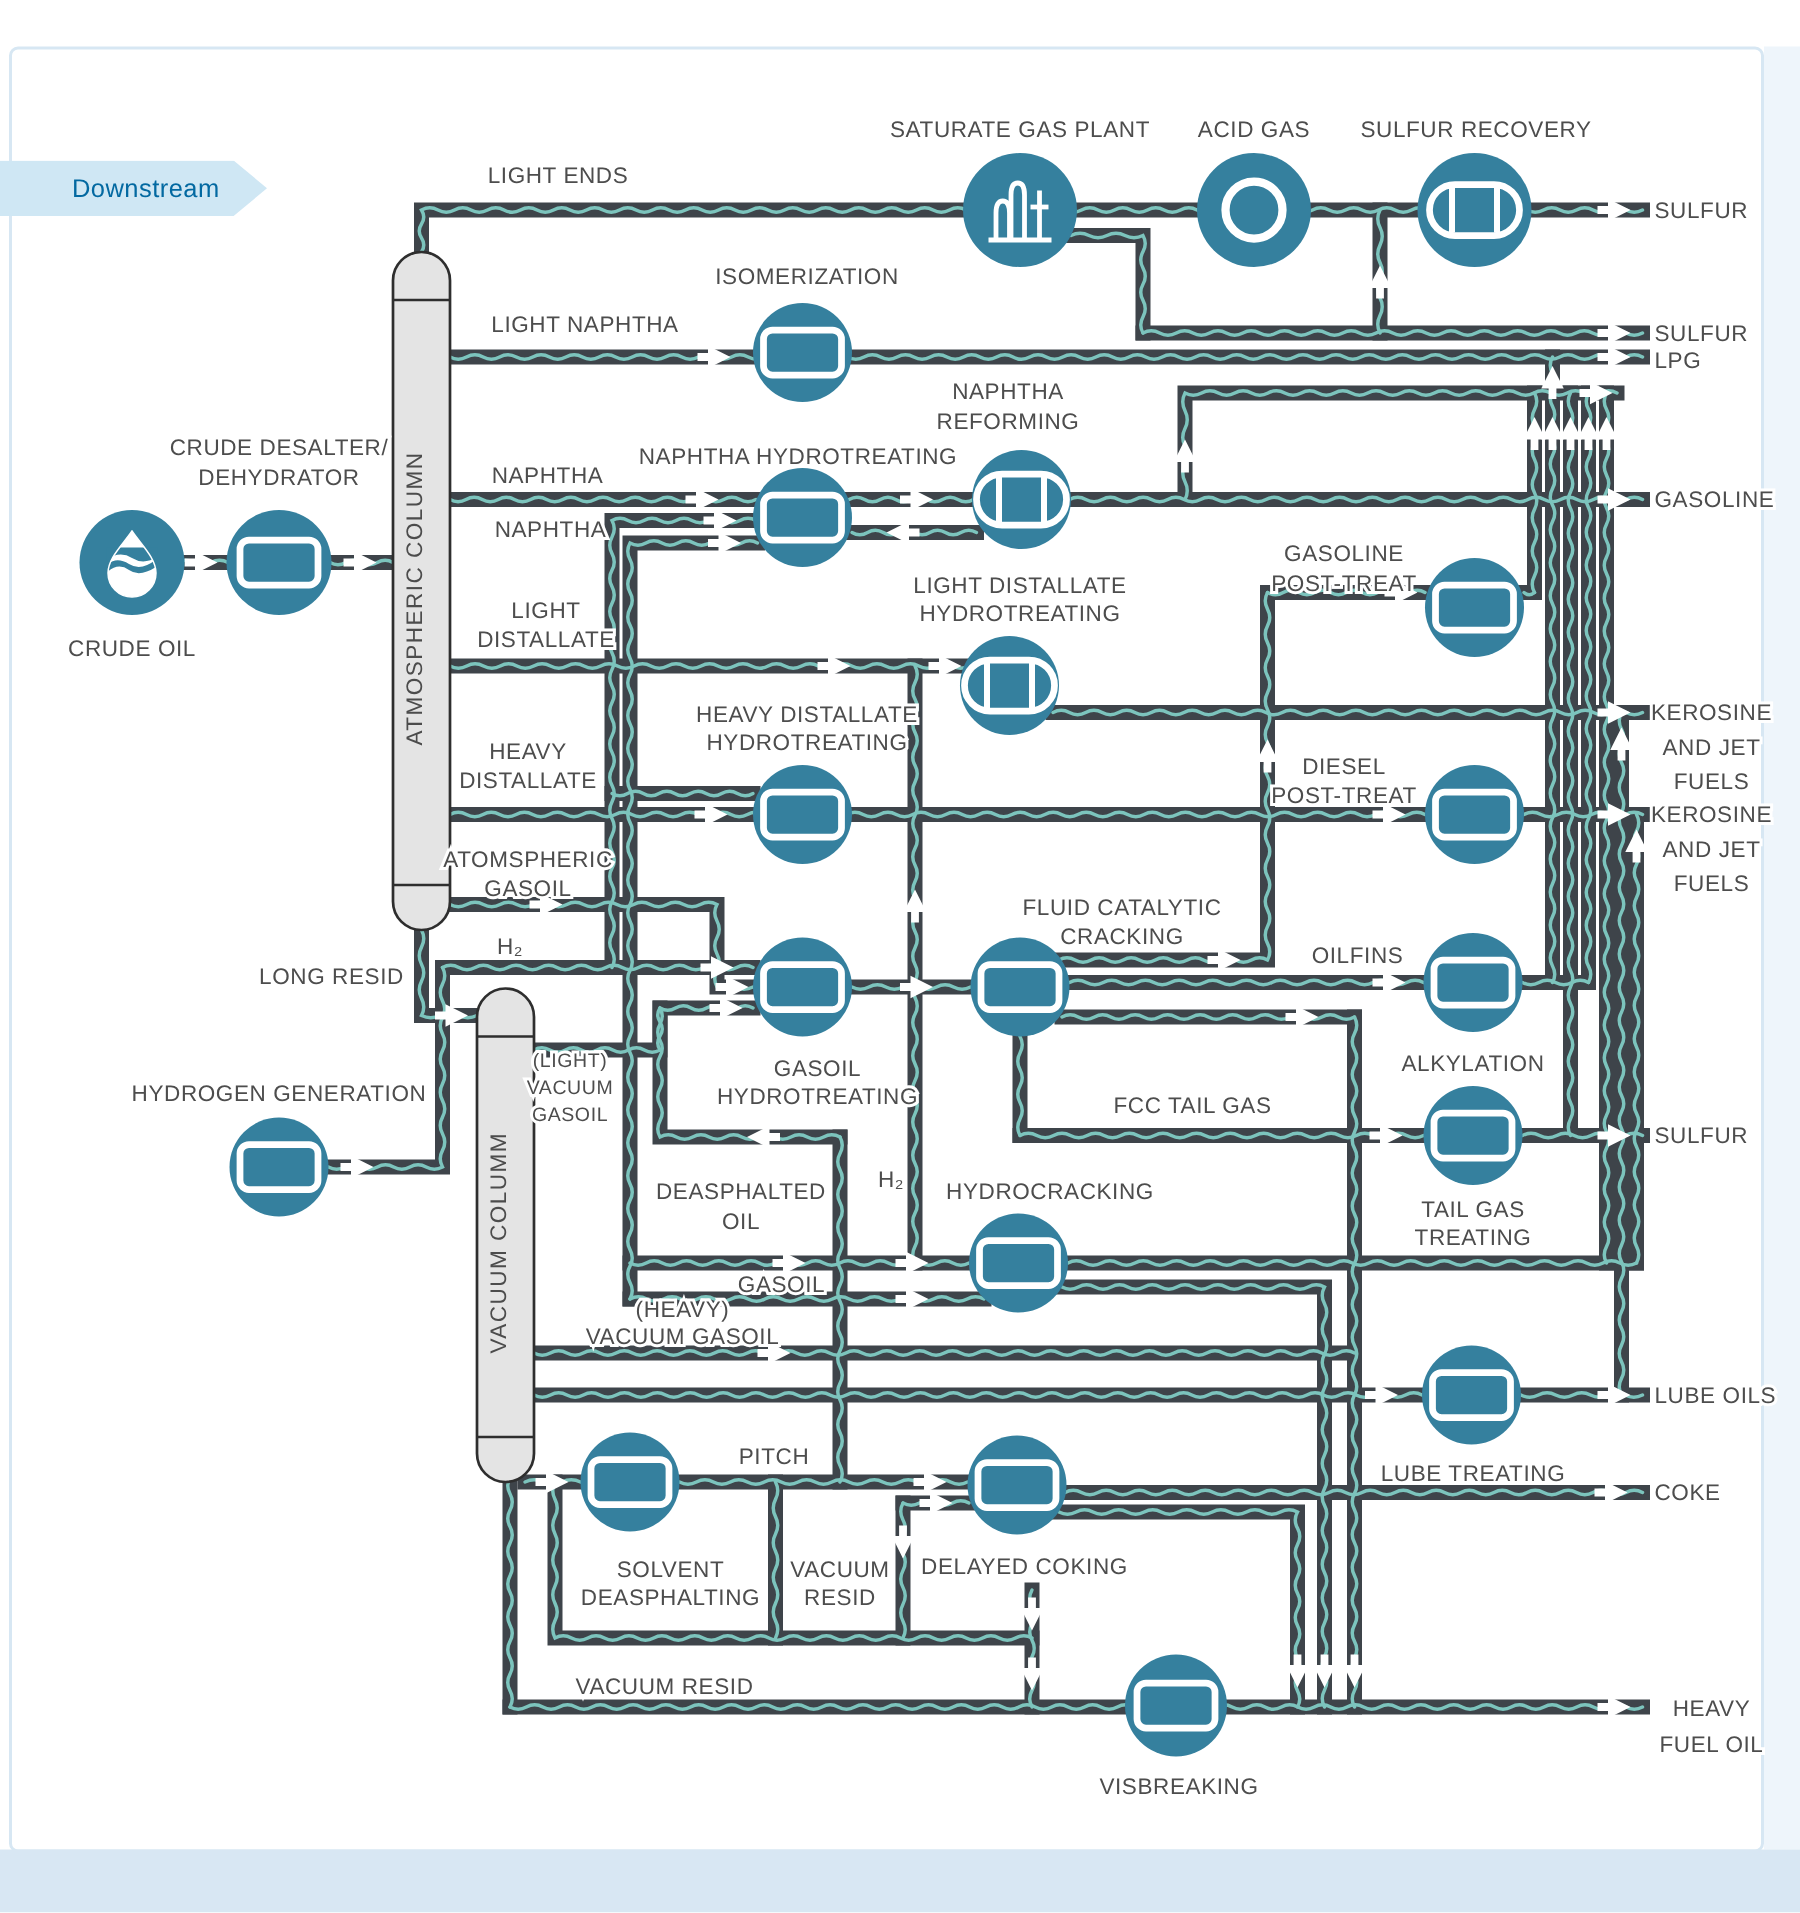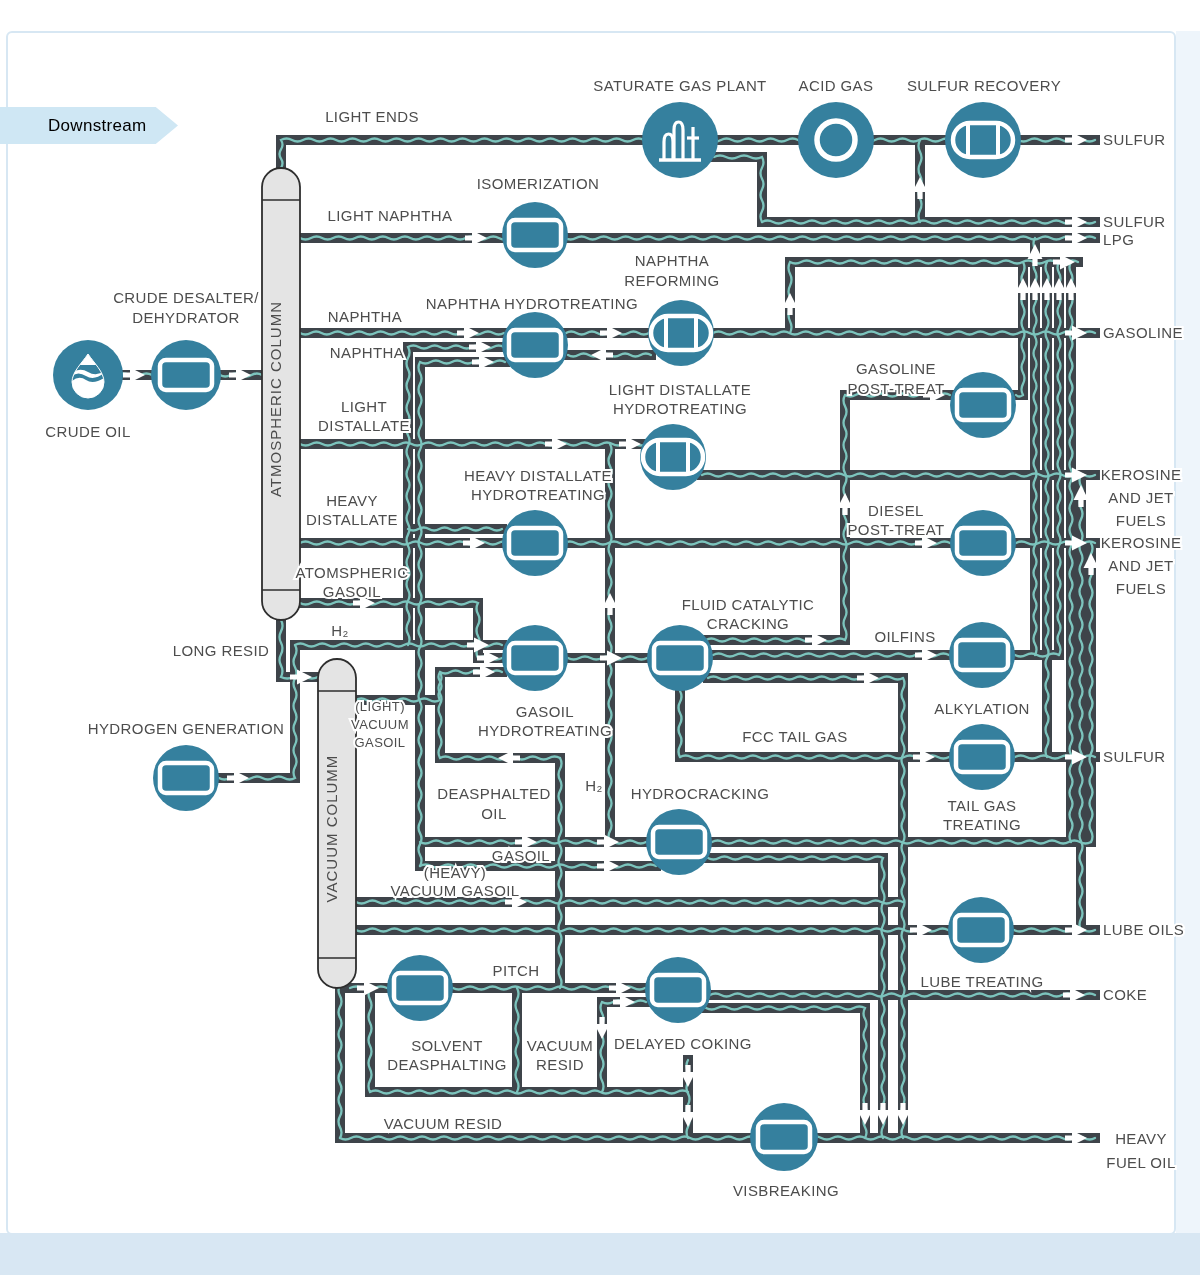--- a/index.html
+++ b/index.html
@@ -5,21 +5,21 @@
   html,body{margin:0;padding:0;}
   body{width:1200px;height:1275px;position:relative;overflow:hidden;
        background:#ffffff;font-family:"Liberation Sans", sans-serif;}
   .card{position:absolute;left:6px;top:31px;width:1166px;height:1200px;
         background:#ffffff;border:2px solid #d7e7f3;border-radius:6px;}
   .band-bottom{position:absolute;left:0;top:1233px;width:1200px;height:42px;background:#d8e7f3;}
   .band-right{position:absolute;left:1176px;top:31px;width:24px;height:1202px;background:#eef5fb;}
   .banner{position:absolute;left:0;top:107px;width:178px;height:37px;background:#cfe7f4;
           clip-path:polygon(0 0,87.5% 0,100% 50%,87.5% 100%,0 100%);
           display:flex;align-items:center;z-index:5;}
-  .banner span{padding-left:48px;font-size:17px;color:#000000;letter-spacing:.3px;}
+  .banner span{padding-left:48px;font-size:17px;color:#0369a1;letter-spacing:.3px;}
   svg{position:absolute;left:0;top:0;z-index:3;}
   text{font-family:"Liberation Sans", sans-serif;}
 </style>
 </head>
 <body>
 
 <div class="card"></div>
 <div class="band-right"></div>
 <div class="band-bottom"></div>
 

